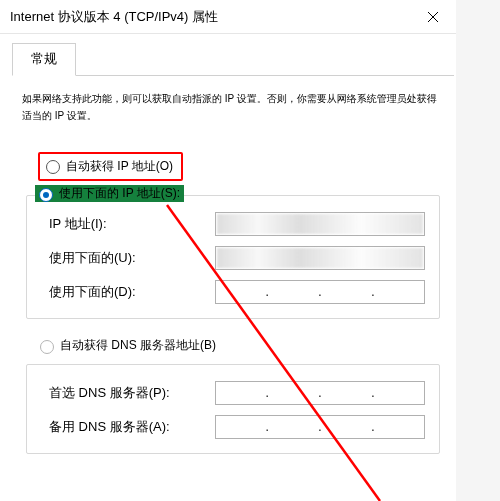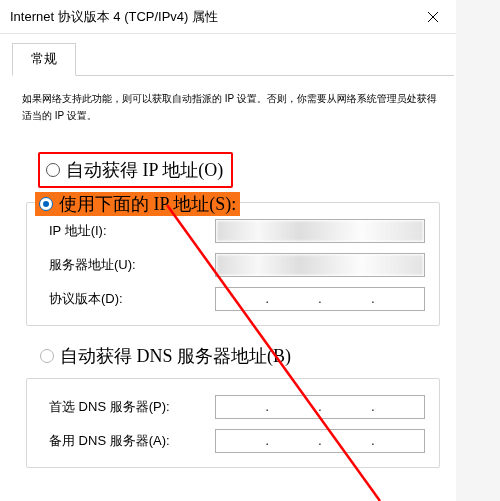--- a/index.html
+++ b/index.html
@@ -58,25 +58,24 @@
     cursor: pointer;
   }
   .description {
     font-size: 10px;
     line-height: 1.7;
     color: #000;
     margin: 0 10px 28px 10px;
   }
   .option-row {
     display: flex;
-    align-items: center;
+    align-items: flex-end;
     gap: 6px;
     margin: 0 0 10px 18px;
-    font-size: 18px;
-    font-family: Liberation Serif, serif;
+    font-size: 12px;
   }
   .radio {
     width: 14px;
     height: 14px;
     border-radius: 50%;
     border: 1px solid #555;
     display: flex;
     align-items: center;
     justify-content: center;
     cursor: pointer;
@@ -109,21 +108,21 @@
     border: 1px solid #d8d8d8;
     border-radius: 2px;
     margin: 4px 14px 18px 14px;
     padding: 10px 14px 4px 14px;
     position: relative;
   }
   .field-group .option-row.header {
     position: absolute;
     top: -11px;
     left: 8px;
-    background: #f97316;
+    background: #15803d;
     padding: 0 4px;
     margin: 0;
   }
   .field-row {
     display: flex;
     align-items: center;
     justify-content: space-between;
     margin: 6px 0 10px 8px;
     gap: 10px;
   }
@@ -196,25 +195,25 @@
       <div class="option-row header">
         <span class="radio checked"></span>
         <span class="option-label">使用下面的 IP 地址(S):</span>
       </div>
 
       <div class="field-row">
         <span class="field-label">IP 地址(I):</span>
         <div class="ip-input blurred"></div>
       </div>
       <div class="field-row">
-        <span class="field-label">服务器地址(U):</span>
+        <span class="field-label">使用下面的(U):</span>
         <div class="ip-input blurred"></div>
       </div>
       <div class="field-row">
-        <span class="field-label">协议版本(D):</span>
+        <span class="field-label">使用下面的(D):</span>
         <div class="ip-input">
           <span class="dot">.</span>
           <span class="dot">.</span>
           <span class="dot">.</span>
         </div>
       </div>
     </div>
 
     <div class="option-row" style="margin-left:28px;">
       <span class="radio disabled"></span>

